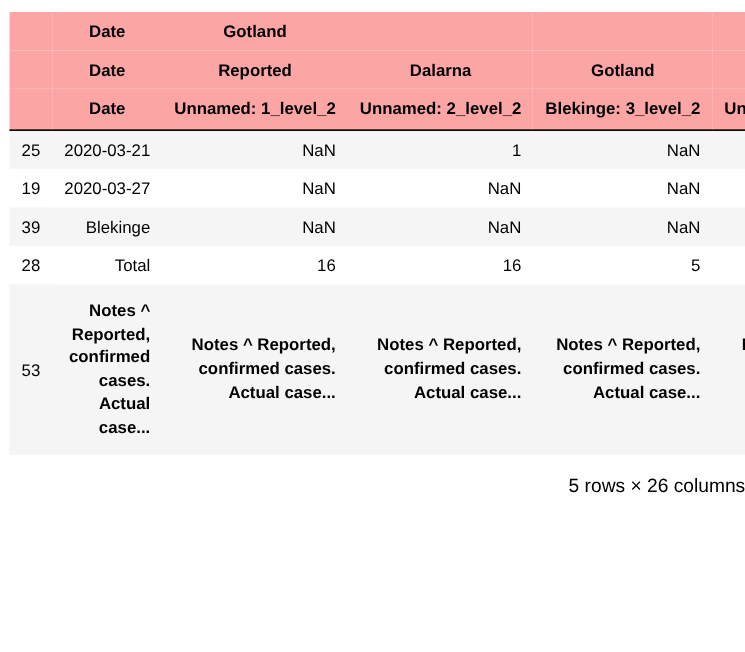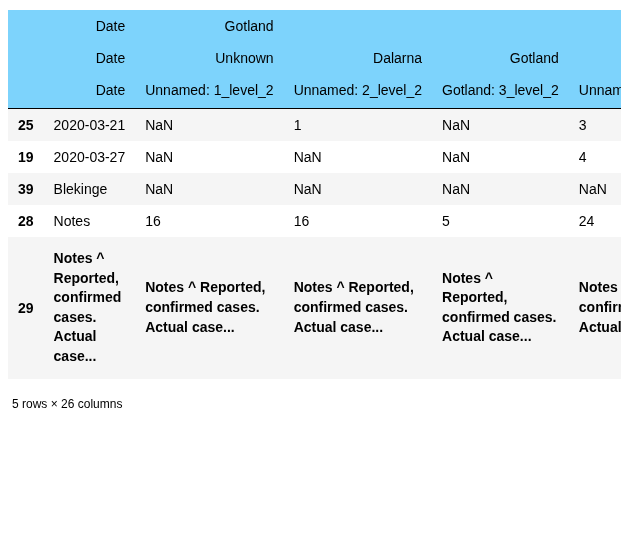--- a/index.html
+++ b/index.html
@@ -14,56 +14,58 @@
       background: #fff;
       padding: 10px 0 10px 8px;
       width: 621px;
       overflow: hidden;
     }
     table {
       border-collapse: collapse;
       table-layout: auto;
     }
     th, td {
+      text-align: right;
       padding: 8px 10px;
       vertical-align: middle;
       white-space: nowrap;
     }
     thead th {
-      font-weight: 400;
-      text-align: right;
-      background: #7dd3fc;
+      font-weight: 700;
+      text-align: center;
+      background: #fca5a5;
     }
     thead tr:nth-child(3) th {
       border-bottom: 1px solid #000;
       padding-bottom: 10px;
     }
     tbody tr {
       background: #fff;
     }
     tbody tr:nth-child(odd) {
       background: #f5f5f5;
     }
     tbody th {
-      font-weight: 700;
+      font-weight: 400;
       background: inherit;
     }
     .notes-cell {
       white-space: normal;
       line-height: 1.4;
       max-width: 90px;
       padding-top: 12px;
       padding-bottom: 12px;
       font-weight: bold;
     }
     .summary {
       margin-top: 18px;
-      font-size: 12px;
+      font-size: 16px;
       color: #000;
       padding-left: 4px;
+      text-align: right;
     }
     .idx-col {
       width: 30px;
       min-width: 30px;
     }
   </style>
 </head>
 <body>
 
 <table>
@@ -73,32 +75,32 @@
       <th>Date</th>
       <th>Gotland</th>
       <th></th>
       <th></th>
       <th></th>
 
     </tr>
     <tr>
       <th class="idx-col"></th>
       <th>Date</th>
-      <th>Unknown</th>
+      <th>Reported</th>
       <th>Dalarna</th>
       <th>Gotland</th>
       <th>Gävleborg</th>
 
     </tr>
     <tr>
       <th class="idx-col"></th>
       <th>Date</th>
       <th>Unnamed: 1_level_2</th>
       <th>Unnamed: 2_level_2</th>
-      <th>Gotland: 3_level_2</th>
+      <th>Blekinge: 3_level_2</th>
       <th>Unnamed: 4_level_2</th>
 
     </tr>
   </thead>
   <tbody>
     <tr>
       <th class="idx-col">25</th>
       <td>2020-03-21</td>
       <td>NaN</td>
       <td>1</td>
@@ -119,29 +121,29 @@
       <th class="idx-col">39</th>
       <td>Blekinge</td>
       <td>NaN</td>
       <td>NaN</td>
       <td>NaN</td>
       <td>NaN</td>
 
     </tr>
     <tr>
       <th class="idx-col">28</th>
-      <td>Notes</td>
+      <td>Total</td>
       <td>16</td>
       <td>16</td>
       <td>5</td>
       <td>24</td>
 
     </tr>
     <tr>
-      <th class="idx-col">29</th>
+      <th class="idx-col">53</th>
       <td class="notes-cell">Notes ^ Reported, confirmed cases. Actual case...</td>
       <td class="notes-cell">Notes ^ Reported, confirmed cases. Actual case...</td>
       <td class="notes-cell">Notes ^ Reported, confirmed cases. Actual case...</td>
       <td class="notes-cell">Notes ^ Reported, confirmed cases. Actual case...</td>
       <td class="notes-cell">Notes ^ Reported, confirmed cases. Actual case...</td>
 
     </tr>
   </tbody>
 </table>
 

